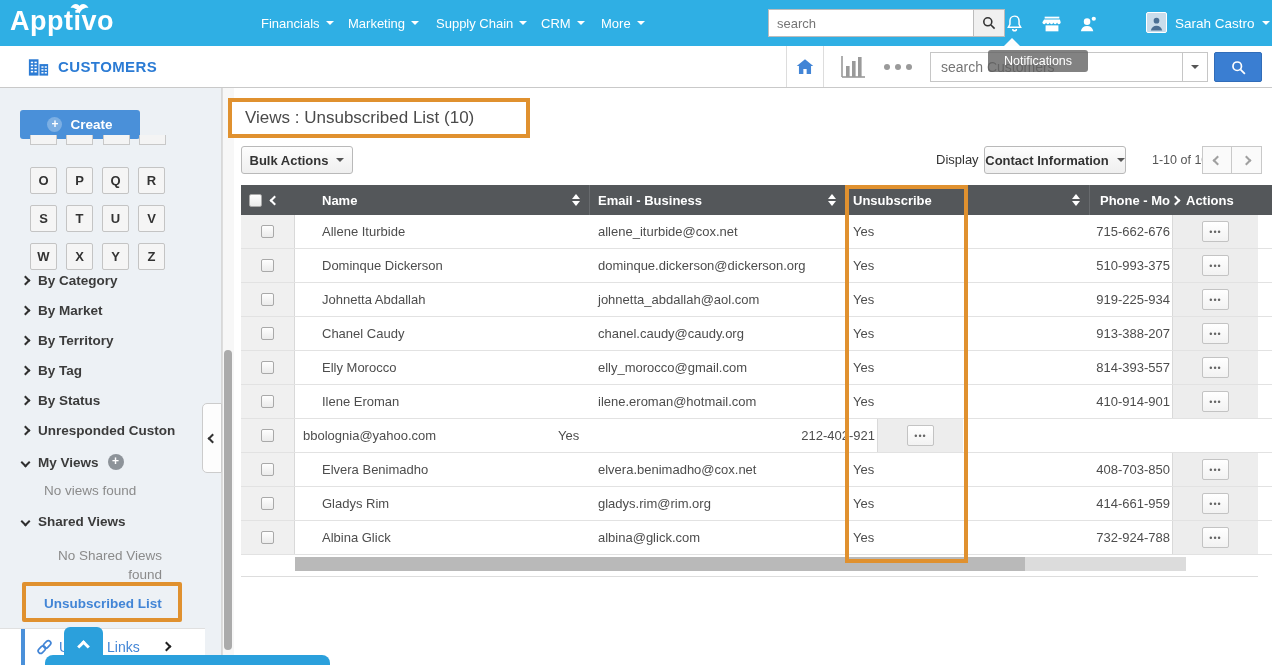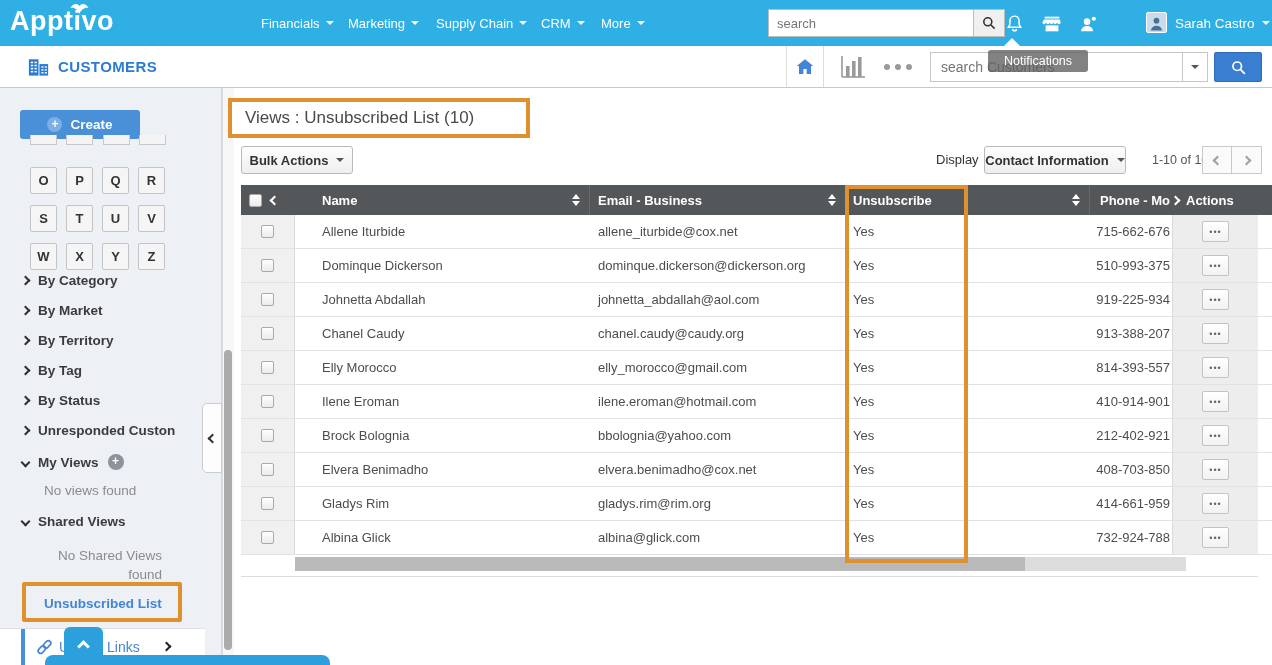--- a/index.html
+++ b/index.html
@@ -473,21 +473,20 @@
     <div class="tc c-act">
         <button class="actbtn">
           <span class="d3">•••</span>
         </button>
       </div>
   </div>
   <div class="trow">
     <div class="tc c-cb">
         <span class="cb"></span>
       </div>
-    <div class="tc c-name">Brock Bolognia</div>
     <div class="tc c-email">bbolognia@yahoo.com</div>
     <div class="tc c-unsub">Yes</div>
     <div class="tc c-phone">212-402-921</div>
     <div class="tc c-act">
         <button class="actbtn">
           <span class="d3">•••</span>
         </button>
       </div>
   </div>
   <div class="trow">

